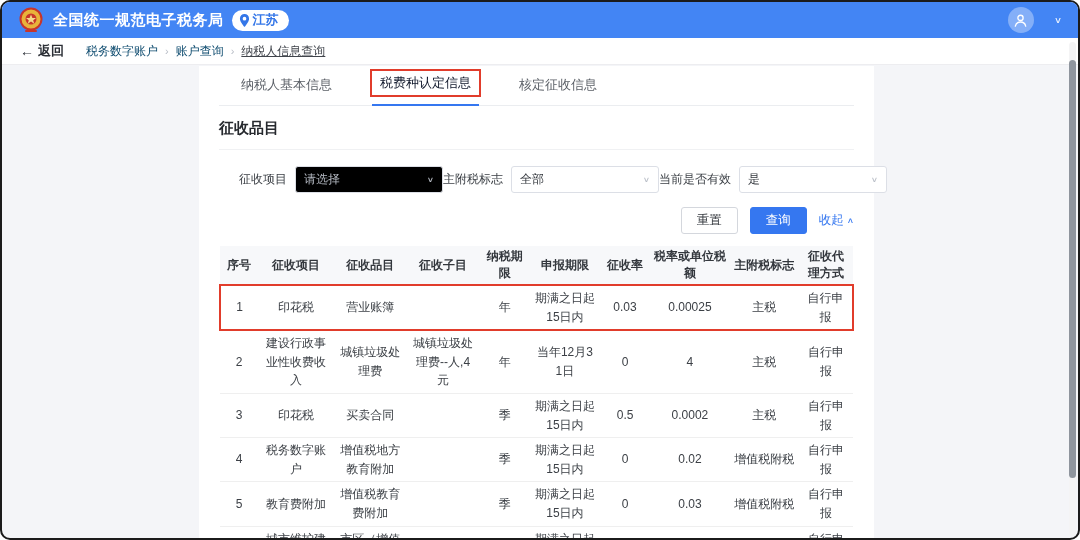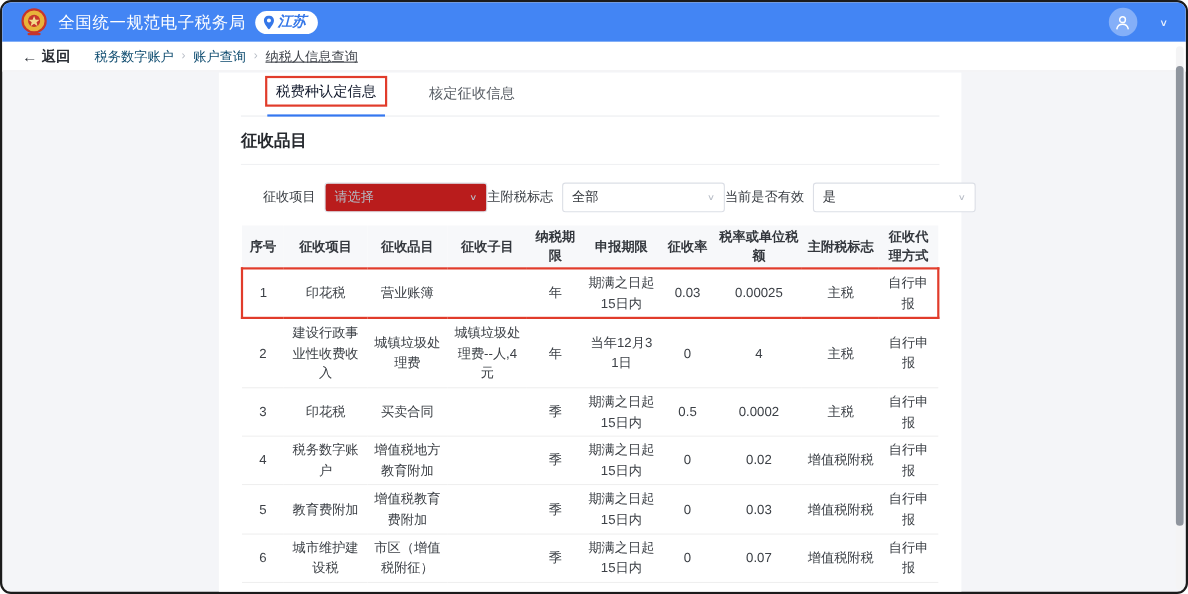--- a/index.html
+++ b/index.html
@@ -2,22 +2,22 @@
 <html><head>
 <meta charset="utf-8">
 <style>
   * { margin:0; padding:0; box-sizing:border-box; }
   html,body { width:1080px; height:540px; background:#fff; font-family:"Liberation Sans","DejaVu Sans",sans-serif; }
   .screen { position:relative; width:1080px; height:540px; border:2px solid #1b1b1b; border-radius:10px; overflow:hidden; background:#f4f5f8; }
 
   
   .topbar { height:36px; background:#4385f4; display:flex; align-items:center; padding:0 16px; }
   .logo { width:26px; height:26px; flex:0 0 26px; margin-right:9px; }
-  .app-title { color:#fff; font-size:15px; font-weight:400; letter-spacing:.5px; }
-  .region-badge { display:flex; align-items:center; gap:3px; background:#fff; border-radius:11px; height:21px; padding:0 10px 0 7px; margin-left:8px; color:#3577e8; font-size:13px; font-weight:700;font-style:italic; }
+  .app-title { color:#fff; font-size:15px; font-weight:700; letter-spacing:.5px; }
+  .region-badge { display:flex; align-items:center; gap:3px; background:#fff; border-radius:11px; height:21px; padding:0 10px 0 7px; margin-left:8px; color:#3577e8; font-size:13px; font-weight:700; }
   .region-badge svg { width:11px; height:13px; }
   .topbar-spacer { flex:1; }
   .avatar { width:26px; height:26px; border-radius:50%; background:rgba(255,255,255,.35); display:flex; align-items:center; justify-content:center; margin-right:20px; }
   .avatar svg { width:15px; height:15px; }
   .user-chevron { color:rgba(255,255,255,.9); font-size:11px; transform:scaleY(.8); }
 
   
   .crumb-bar { height:27px; background:#fff; display:flex; align-items:center; padding:0 18px; border-bottom:1px solid #ededf0; font-size:12px; }
   .back-btn { display:flex; align-items:center; gap:4px; color:#2b2f36; font-size:13px; font-weight:600; cursor:pointer; margin-right:22px; }
   .back-arrow { font-size:14px; }
@@ -39,21 +39,21 @@
 
   
   .section-title { font-size:15px; font-weight:700; color:#26292e; padding:13px 0 11px; border-bottom:1px solid #f0f1f3; }
 
   
   .filters { display:flex; justify-content:space-between; align-items:center; margin-top:16px; padding:0 18px 0 20px; }
   .filter { display:flex; align-items:center; gap:8px; }
   .filter-label { font-size:12px; color:#3c4046; white-space:nowrap; }
   .select-box { width:148px; height:27px; border:1px solid #dcdfe6; border-radius:3px; background:#fff; display:flex; align-items:center; justify-content:space-between; padding:0 8px; font-size:12px; color:#33373d; cursor:pointer; }
   .select-box .sel-chevron { color:#b9bec7; font-size:10px; transform:scaleY(.75); }
-  .select-box.placeholder { color:#b4b9c2; background:#b91c1c; }
+  .select-box.placeholder { color:#b4b9c2; background:#000000; }
 
   
   .actions { display:flex; justify-content:flex-end; align-items:center; gap:12px; margin-top:14px; }
   .btn { height:27px; padding:0 15px; font-size:12.5px; border-radius:3px; cursor:pointer; display:flex; align-items:center; }
   .btn-reset { background:#fff; border:1px solid #d4d7dd; color:#33373d; }
   .btn-primary { background:#3577f0; border:1px solid #3577f0; color:#fff; }
   .collapse-link { color:#3577f0; font-size:12.5px; display:flex; align-items:center; gap:3px; cursor:pointer; }
   .collapse-caret { font-size:10px; transform:scaleY(.8); }
 
   
@@ -109,20 +109,21 @@
       <span class="crumb-link">账户查询</span>
       <span class="crumb-sep">›</span>
       <span class="crumb-current">纳税人信息查询</span>
     </span>
   </div>
 
   <div class="main">
     <div class="card">
 
       <div class="tabs">
+        <span class="tab"><span class="tab-label">纳税人基本信息</span></span>
         <span class="tab active"><span class="tab-label">税费种认定信息</span></span>
         <span class="tab"><span class="tab-label">核定征收信息</span></span>
       </div>
 
       <div class="section-title">征收品目</div>
 
       <div class="filters">
         <span class="filter">
           <span class="filter-label">征收项目</span>
           <span class="select-box placeholder">
@@ -139,20 +140,28 @@
         </span>
         <span class="filter">
           <span class="filter-label">当前是否有效</span>
           <span class="select-box">
             <span>是</span>
             <span class="sel-chevron">∨</span>
           </span>
         </span>
       </div>
 
+      <div class="actions">
+        <span class="btn btn-reset">重置</span>
+        <span class="btn btn-primary">查询</span>
+        <span class="collapse-link">
+          <span>收起</span>
+          <span class="collapse-caret">∧</span>
+        </span>
+      </div>
 
       <table>
         <colgroup>
           <col class="c0">
             <col class="c1">
             <col class="c2">
             <col class="c3">
             <col class="c4">
           <col class="c5">
             <col class="c6">

